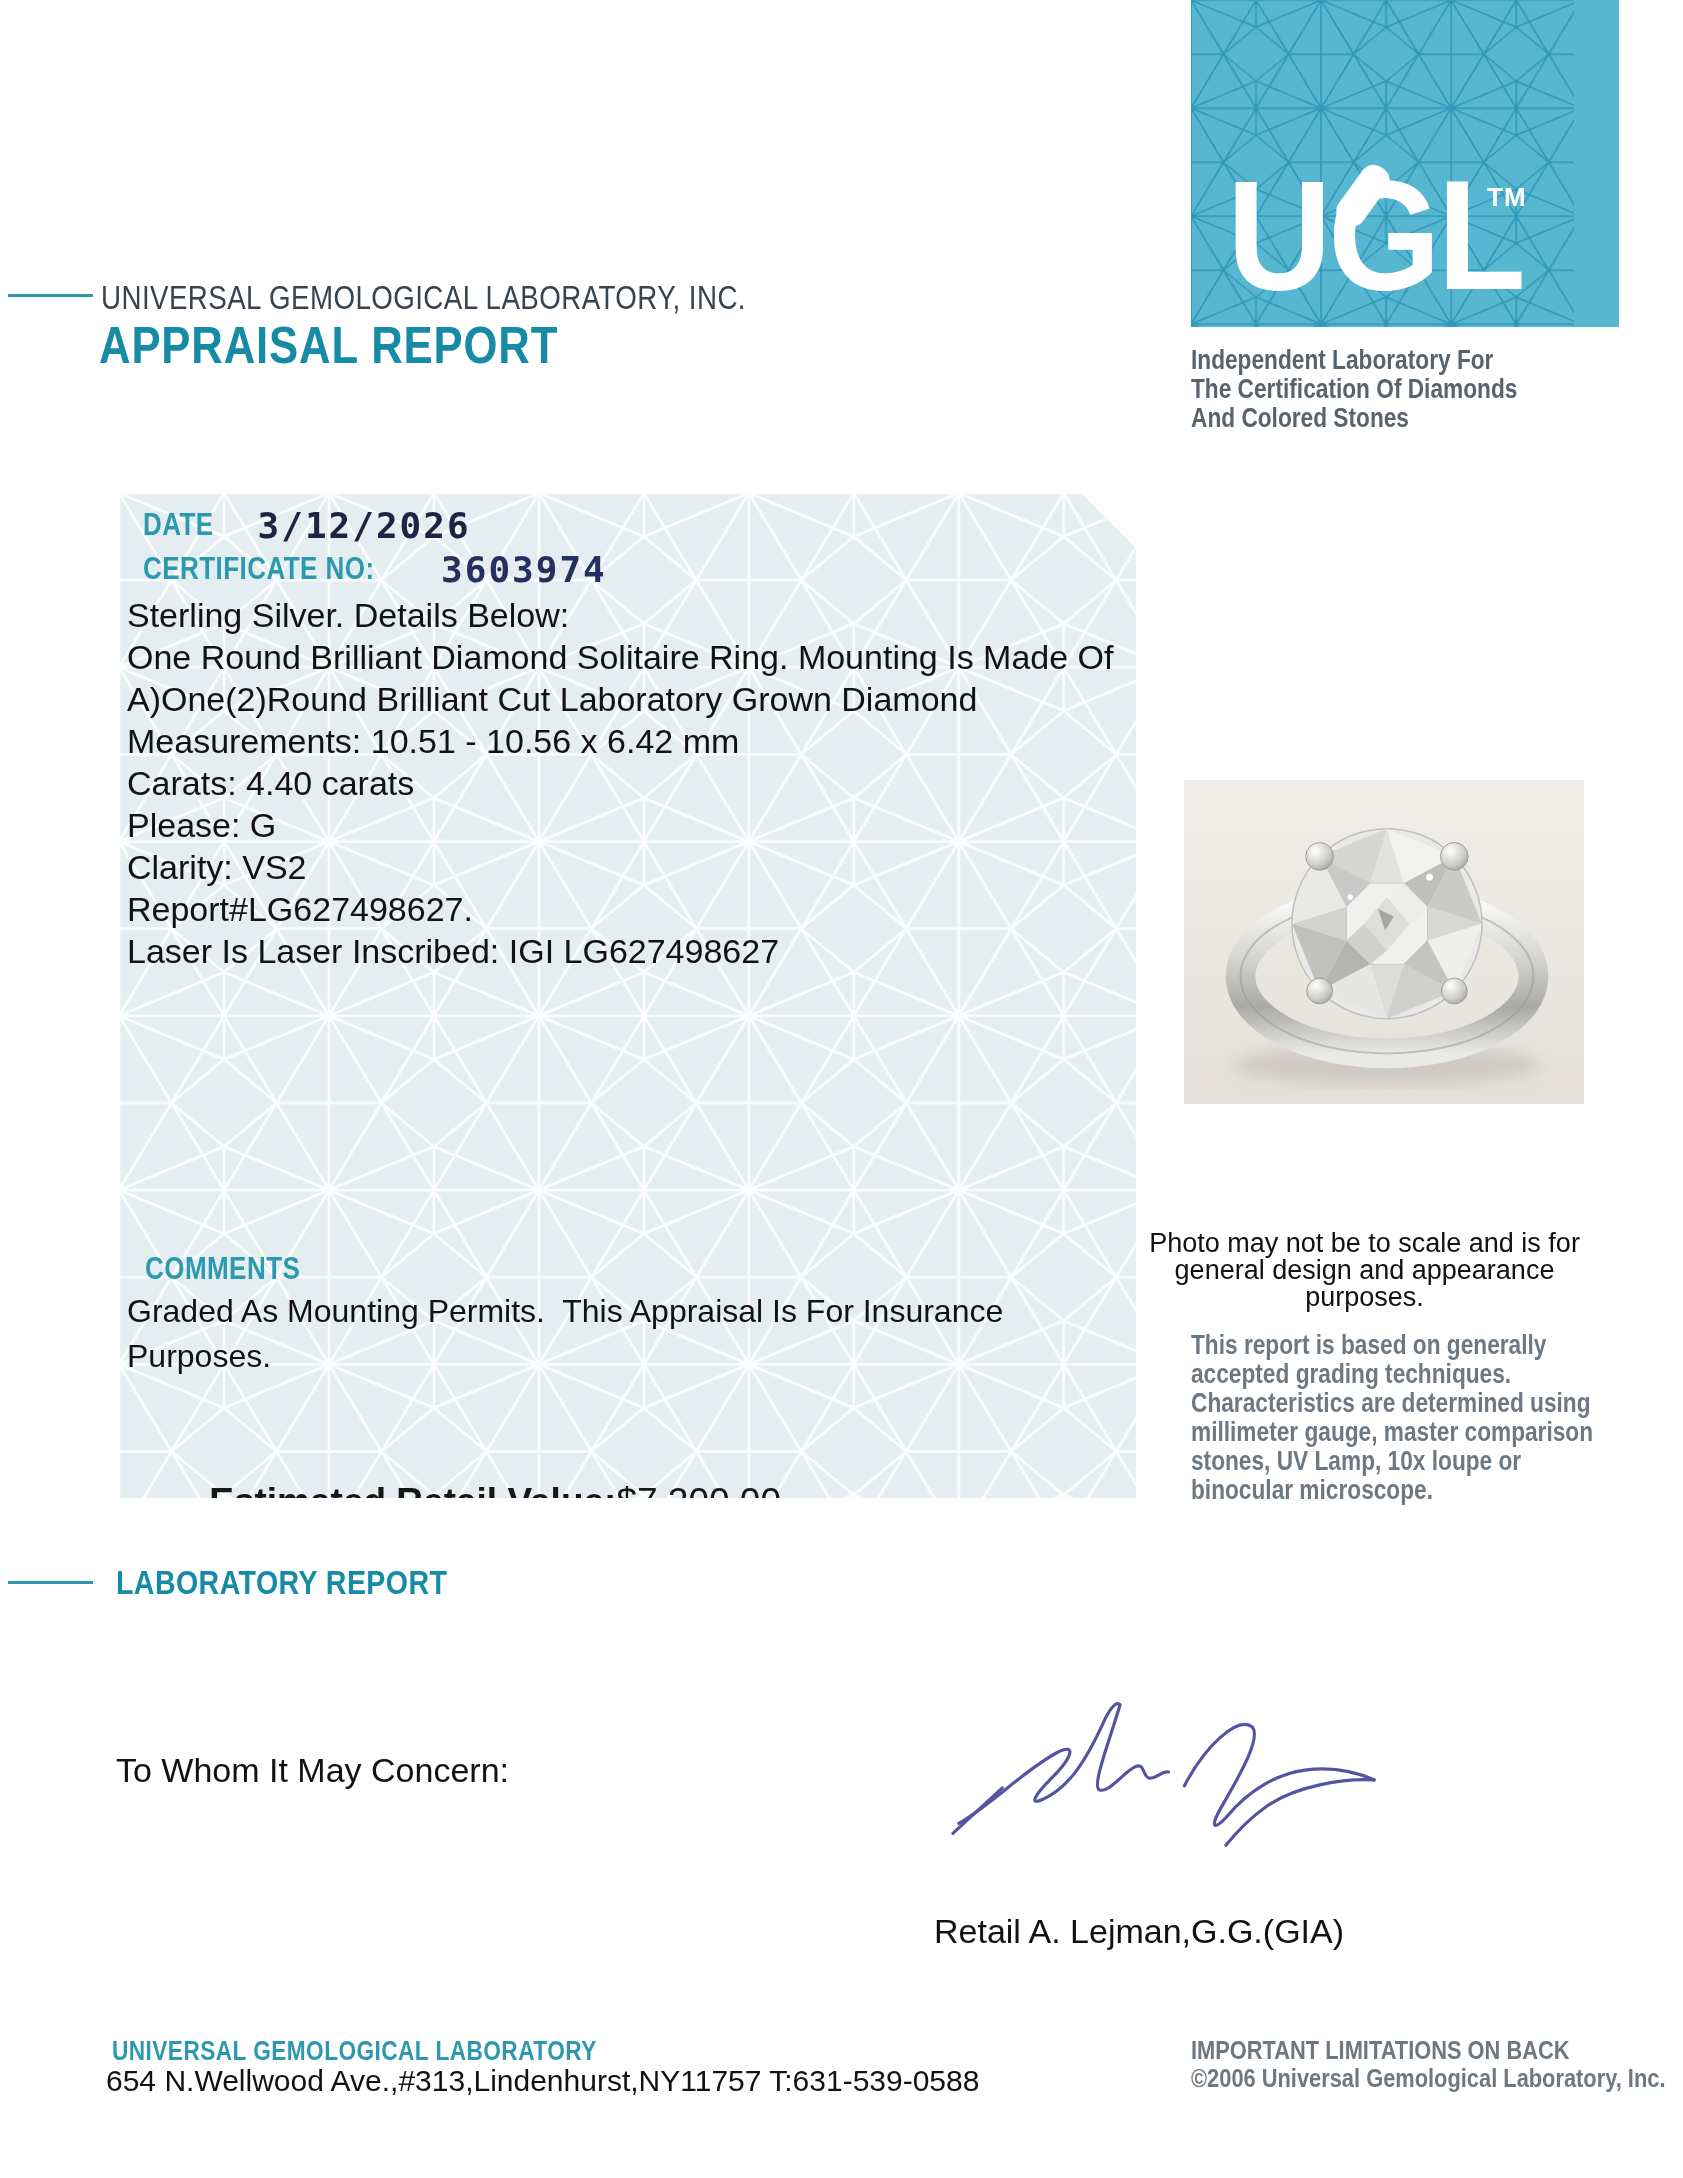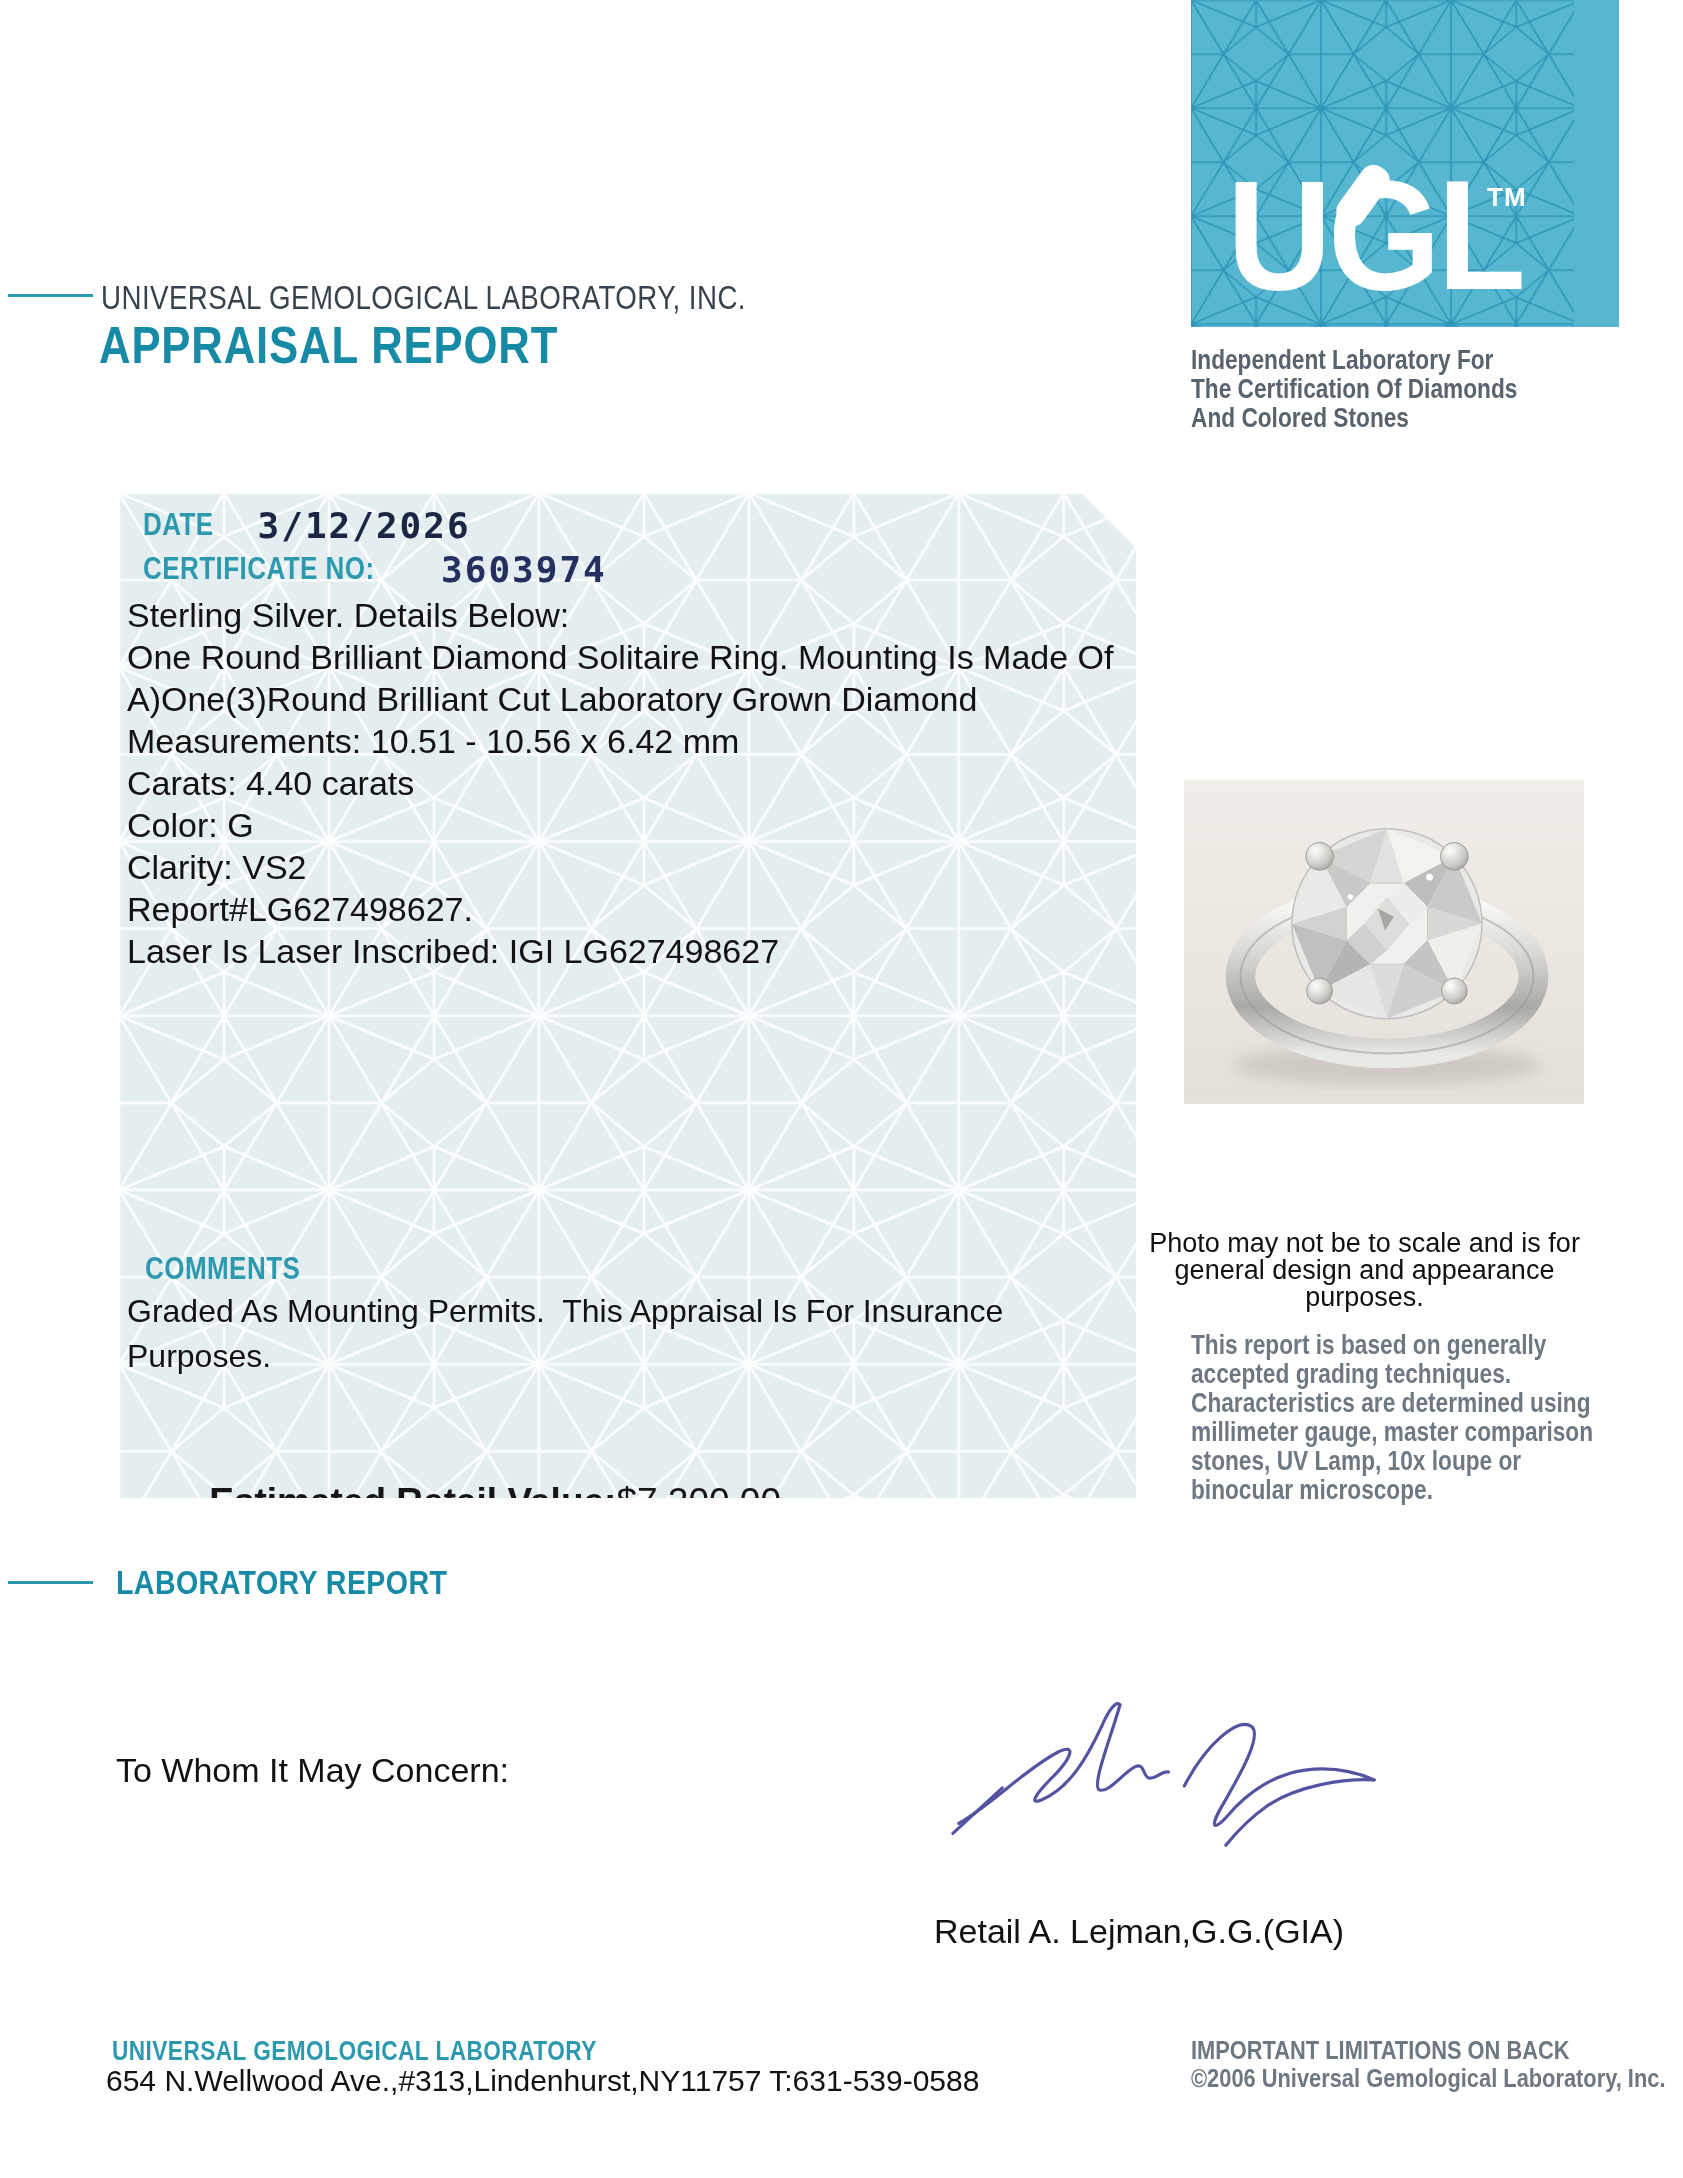--- a/index.html
+++ b/index.html
@@ -128,24 +128,24 @@
         <span class="lbl"><span class="cond">DATE</span></span>
         <span class="cert-val">3/12/2026</span>
       </div>
       <div class="abs row-cert">
         <span class="lbl"><span class="cond">CERTIFICATE NO:</span></span>
         <span class="cert-val">3603974</span>
       </div>
       <div class="abs desc">
         <div>Sterling Silver. Details Below:</div>
         <div>One Round Brilliant Diamond Solitaire Ring. Mounting Is Made Of</div>
-        <div>A)One(3)Round Brilliant Cut Laboratory Grown Diamond</div>
+        <div>A)One(2)Round Brilliant Cut Laboratory Grown Diamond</div>
         <div>Measurements: 10.51 - 10.56 x 6.42 mm</div>
         <div>Carats: 4.40 carats</div>
-        <div>Color: G</div>
+        <div>Please: G</div>
         <div>Clarity: VS2</div>
         <div>Report#LG627498627.</div>
         <div>Laser Is Laser Inscribed: IGI LG627498627</div>
       </div>
       <div class="abs comments-lbl lbl">
         <span class="cond">COMMENTS</span>
       </div>
       <div class="abs comments">
         <div>Graded As Mounting Permits.  This Appraisal Is For Insurance</div>
         <div>Purposes.</div>

